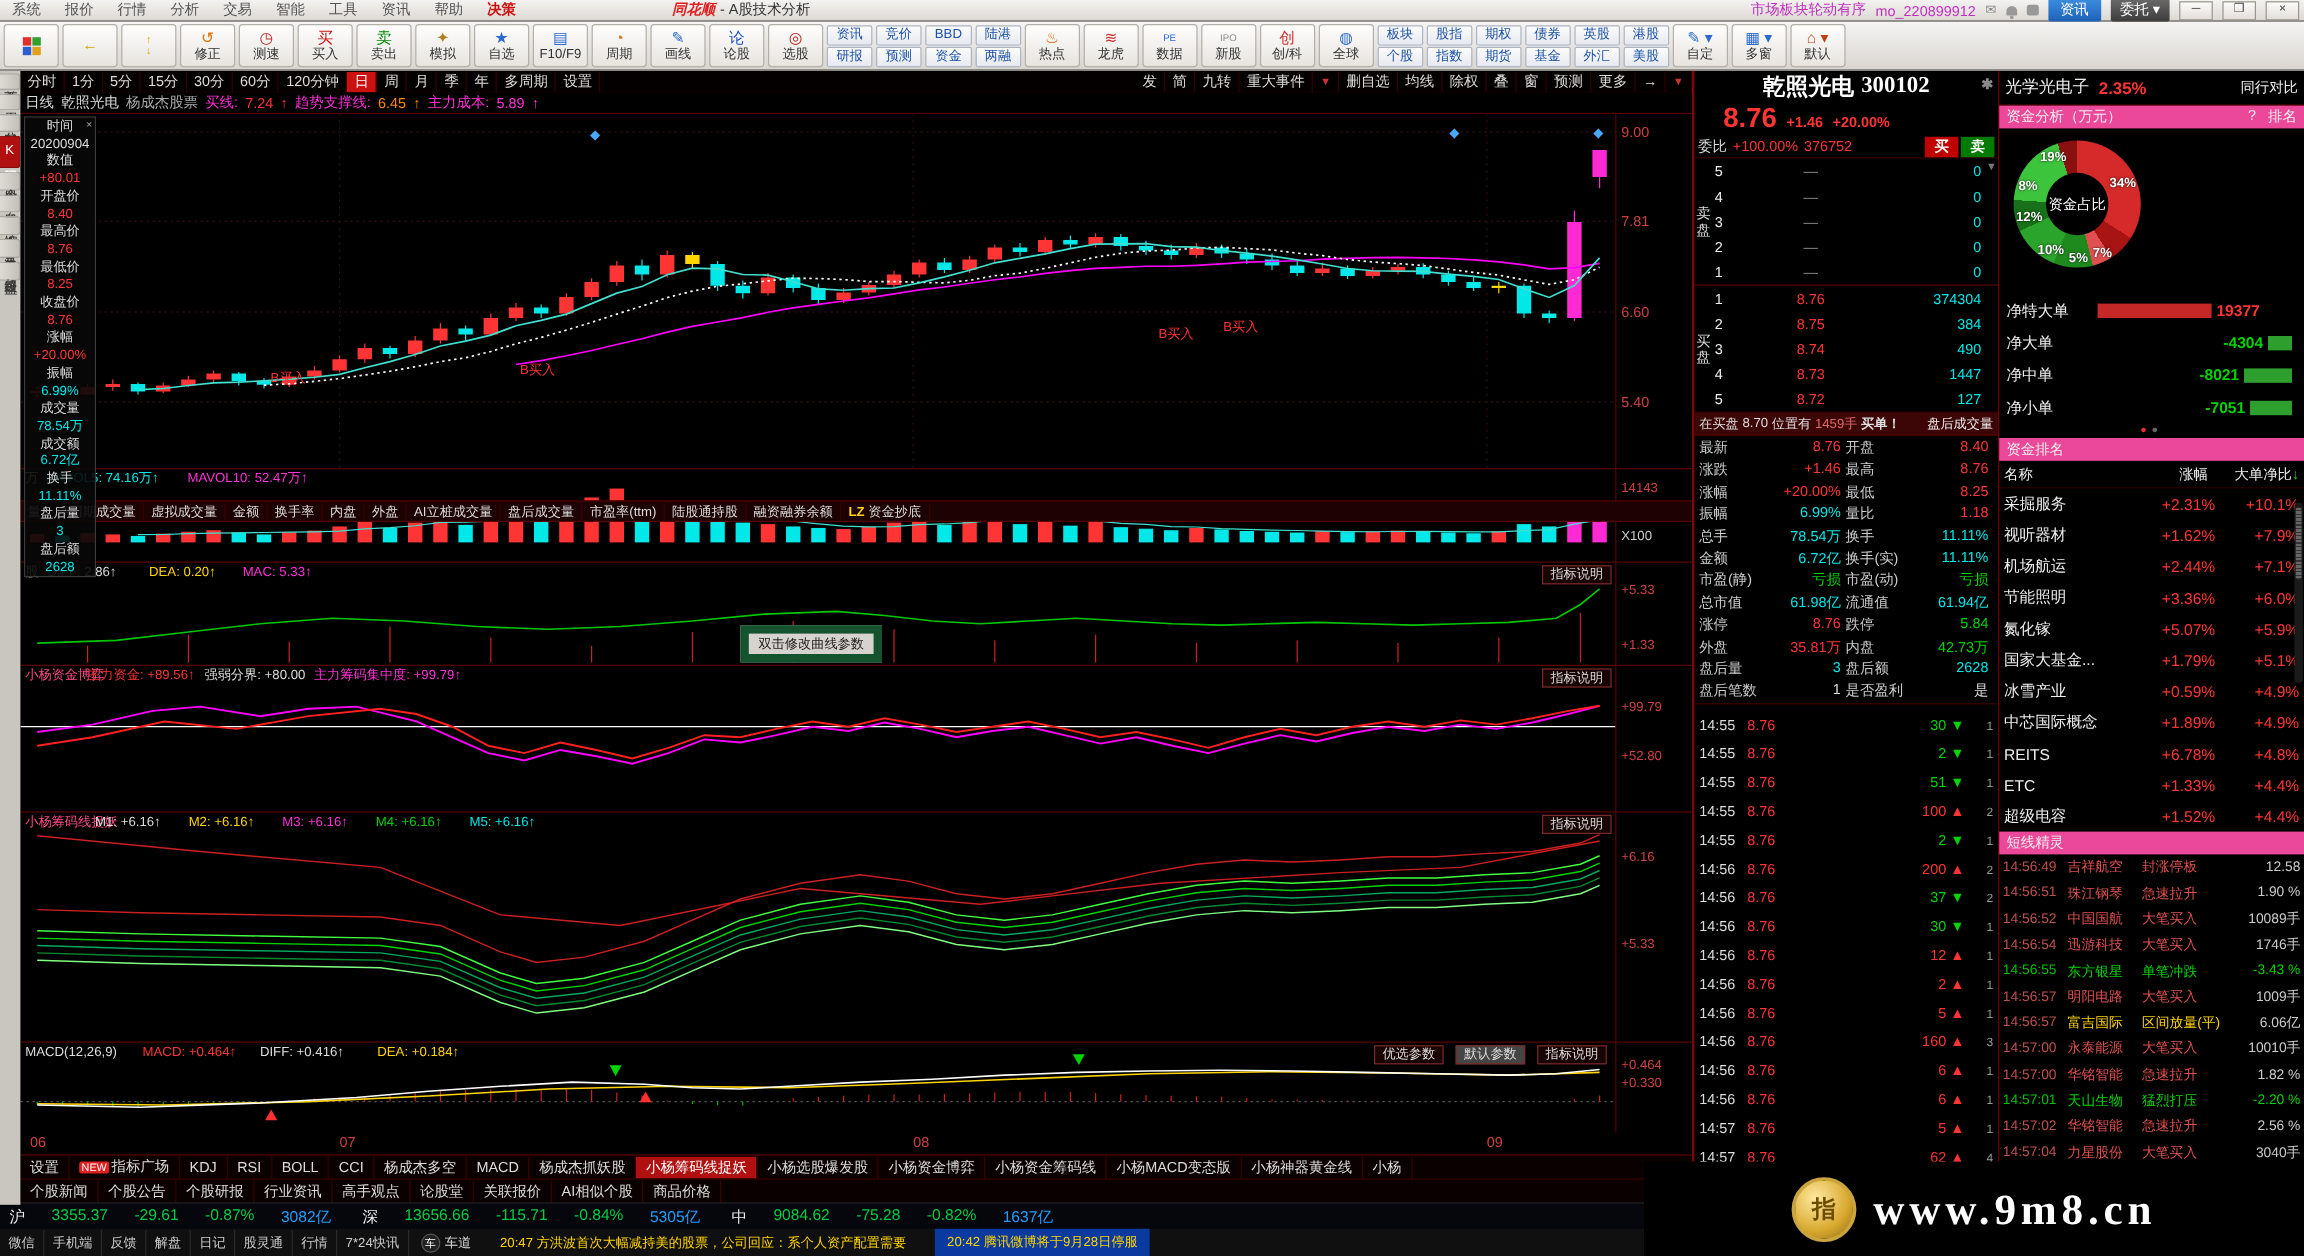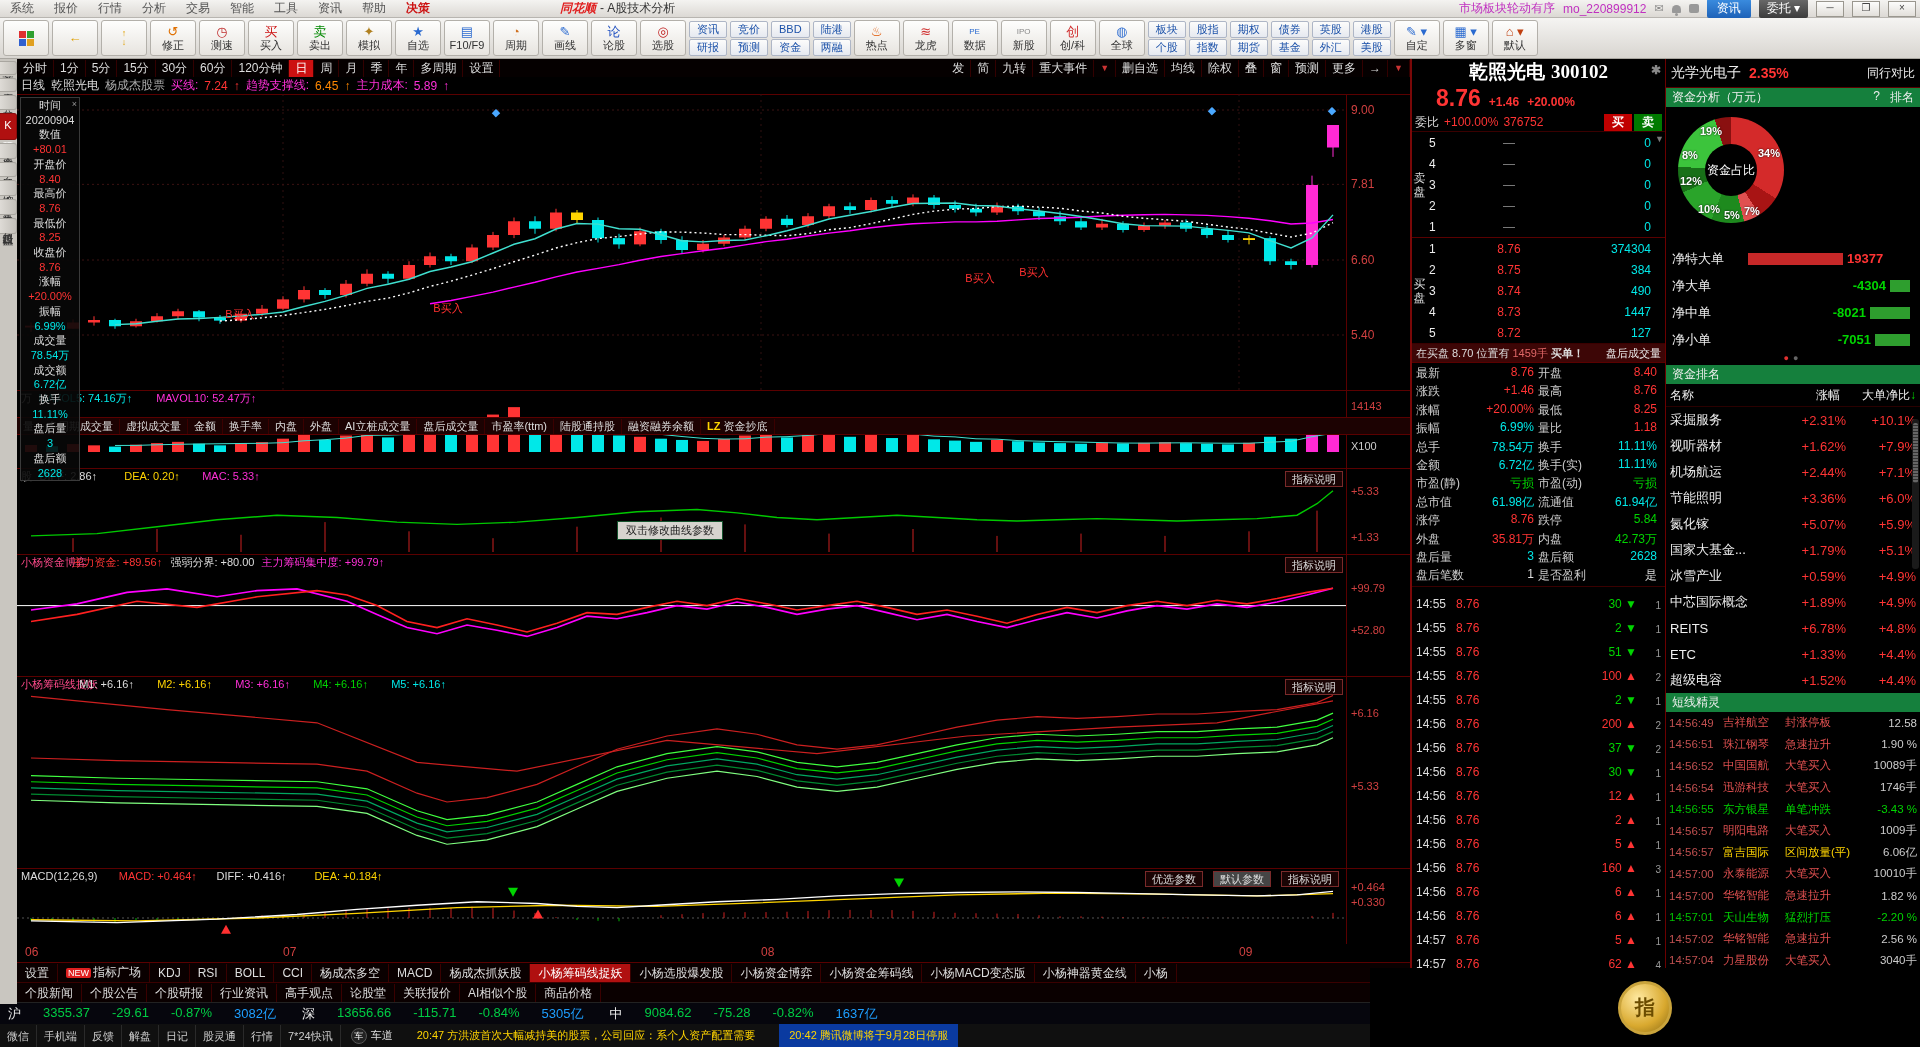--- a/index.html
+++ b/index.html
@@ -64,21 +64,21 @@
   #vol-tabs{position:absolute;left:0;top:358px;width:100%;height:16px;background:#1c0202;
     border-top:1px solid #5a0000;border-bottom:1px solid #5a0000;display:flex;align-items:center;
     color:#ddd;font-size:11px;overflow:hidden}
   .vt{padding:0 6px;border-right:1px solid #3a0000;white-space:nowrap}
   .vt .lz{color:#ffd400;font-weight:bold}
   
   .exp-btn{position:absolute;border:1px solid #7a2a2a;background:#190404;color:#ddd;
     font-size:11px;padding:0 6px;height:14px;line-height:14px;z-index:6}
   .exp-btn.hl{background:#454545}
   #tooltip-curve{position:absolute;left:600px;top:462px;background:#d6d3ce;color:#222;
-    border:1px solid #14532d;font-size:11px;padding:1px 8px;z-index:7}
+    border:7px solid #14532d;font-size:11px;padding:1px 8px;z-index:7}
   
   #ind-tabs{position:absolute;left:17px;top:962px;width:1393px;height:20px;background:#0a0000;
     border-top:1px solid #5a0000;display:flex;align-items:center;color:#ddd;font-size:12px;z-index:20}
   .itab{padding:0 8px;border-right:1px solid #3a0000;line-height:19px;white-space:nowrap}
   .itab.active{background:#b01010;color:#fff}
   .new-badge{background:#e02020;color:#fff;font-size:9px;padding:0 2px;border-radius:2px;margin-right:2px}
   #news-tabs{position:absolute;left:17px;top:982px;width:1393px;height:20px;background:#0a0000;
     border-top:1px solid #3a0000;display:flex;align-items:center;color:#ddd;font-size:12px;z-index:20}
   #index-bar{position:absolute;left:0;top:1002px;width:1370px;height:22px;background:#06060d;
     border-top:1px solid #222;display:flex;align-items:center;gap:26px;padding-left:8px;font-size:13px;z-index:20}
@@ -128,21 +128,21 @@
   .tick-row .p{width:50px;color:#ff3434}
   .tick-row .v{flex:1;text-align:right}
   .tick-row .cnt{width:24px;text-align:right;color:#999;font-size:10px}
   
   #flow-panel{position:absolute;left:1665px;top:59px;width:255px;height:909px;background:#000;
     border-left:1px solid #6b0000;box-sizing:border-box;color:#ddd}
   .f-head{height:28px;display:flex;align-items:center;gap:8px;padding:0 5px;border-bottom:1px solid #5a0000}
   .f-head .ind{font-size:14px;color:#eee}
   .f-head .pct{font-size:14px;color:#ff3434;font-weight:bold}
   .f-head .peer{margin-left:auto;font-size:12px;color:#eee}
-  .f-strip{height:19px;background:#15803d;display:flex;align-items:center;padding:0 6px;font-size:12px;color:#eee}
+  .f-strip{height:19px;background:#ec4899;display:flex;align-items:center;padding:0 6px;font-size:12px;color:#eee}
   .f-strip .r{margin-left:auto;display:flex;gap:10px}
   .f-main{height:132px;display:flex;padding:4px 2px 0 6px}
   .f-flows{width:122px;font-size:13px;line-height:16px}
   .f-flows .lab{color:#eee;margin-top:2px}
   .f-flows .val{font-weight:bold;font-size:14px}
   .pie-wrap{position:relative;width:118px;height:118px;margin-top:2px}
   .pie{position:absolute;left:6px;top:4px;width:106px;height:106px;border-radius:50%}
   .pie-hole{position:absolute;left:33px;top:31px;width:52px;height:52px;border-radius:50%;background:#000;
     display:flex;align-items:center;justify-content:center;text-align:center;color:#fff;font-size:12px;line-height:13px}
   .pie-lab{position:absolute;color:#fff;font-size:11px;font-weight:bold;text-shadow:0 0 2px #000}
@@ -1336,13 +1336,14 @@
         <span class="vl" style="color: rgb(204, 204, 204);">3040手</span>
       </div>
     </div>
   <div class="f-scroll">
       <div class="thumb"></div>
     </div>
 </div>
 
 <div id="watermark">
   <span class="seal">指</span>
+  <span class="wm-text">www.9m8.cn</span>
 </div>
 
 </body></html>

